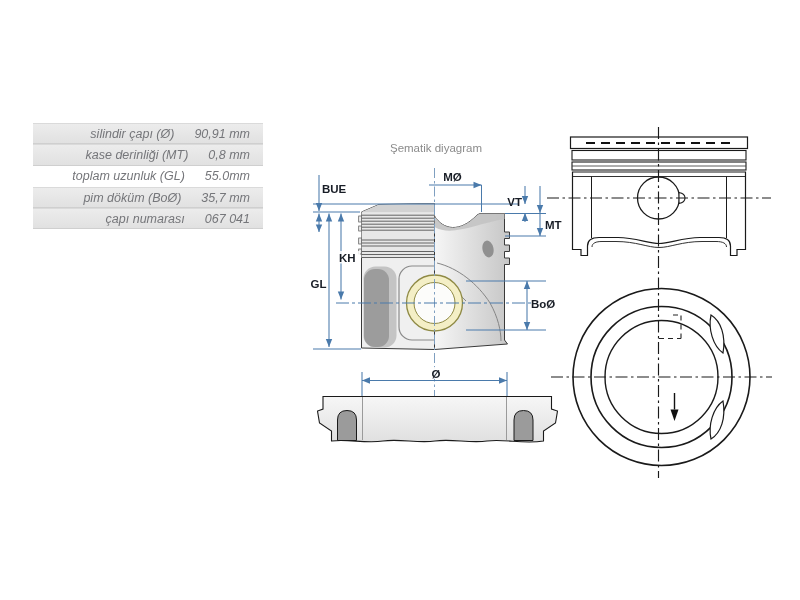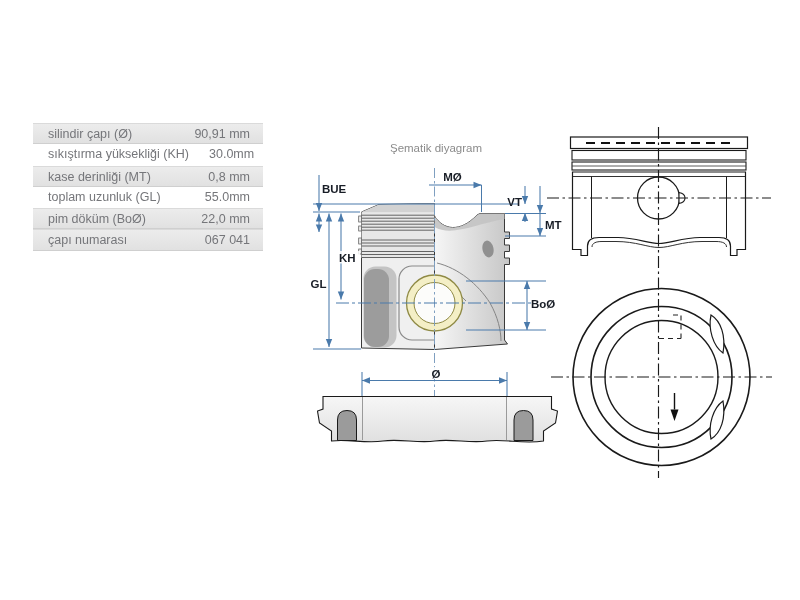--- a/index.html
+++ b/index.html
@@ -1,22 +1,22 @@
 <!DOCTYPE html>
 <html><head>
 <meta charset="utf-8">
 <style>
   html,body{margin:0;padding:0;width:800px;height:600px;background:#ffffff;overflow:hidden;
     font-family:"Liberation Sans",sans-serif;}
   .stage{position:absolute;left:0;top:0;width:800px;height:600px;background:#fff;}
   
   .spec-table{position:absolute;left:33px;top:123px;width:230px;
     font-size:12.5px;line-height:21.3px;color:#75767a;}
-  .spec-row{height:21.3px;display:flex;justify-content:space-between;
-    padding:0 13px 0 15px;box-sizing:border-box;white-space:nowrap;}
+  .spec-row{height:21.3px;display:flex;justify-content:flex-end;
+    padding:0 13px 0 15px;box-sizing:border-box;white-space:nowrap;font-style:italic;}
   .spec-row.shaded{background:linear-gradient(#ececec,#e1e1e1);
     border-top:1px solid #dadada;border-bottom:1px solid #cfcfcf;}
   .spec-label{text-align:left;}
   .spec-value{text-align:right;padding-left:8px;margin-left:12px;}
   
   svg{position:absolute;left:0;top:0;}
   .dim{stroke:#4a7aab;stroke-width:1.05;fill:none;}
   .dimfill{fill:#4a7aab;stroke:none;}
   .dimdash{stroke:#4a7aab;stroke-width:1;fill:none;stroke-dasharray:13 3 3 3;}
   .cl{stroke:#1a1a1a;stroke-width:1.15;fill:none;stroke-dasharray:12 3.5 2.5 3.5;}
@@ -27,35 +27,31 @@
 </head>
 <body>
 
 <div class="stage">
 
   <div class="spec-table">
     <div class="spec-row shaded">
       <span class="spec-label">silindir çapı (Ø)</span>
       <span class="spec-value">90,91 mm</span>
     </div>
-    <div class="spec-row">
-      <span class="spec-label">sıkıştırma yüksekliği (KH)</span>
-      <span class="spec-value">30.0mm</span>
-    </div>
     <div class="spec-row shaded">
       <span class="spec-label">kase derinliği (MT)</span>
       <span class="spec-value">0,8 mm</span>
     </div>
     <div class="spec-row">
       <span class="spec-label">toplam uzunluk (GL)</span>
       <span class="spec-value">55.0mm</span>
     </div>
     <div class="spec-row shaded">
       <span class="spec-label">pim döküm (BoØ)</span>
-      <span class="spec-value">22,0 mm</span>
+      <span class="spec-value">35,7 mm</span>
     </div>
     <div class="spec-row shaded">
       <span class="spec-label">çapı numarası</span>
       <span class="spec-value">067 041</span>
     </div>
   </div>
 
   <svg width="800" height="600" viewBox="0 0 800 600">
     <defs>
       <linearGradient id="gradR" x1="0" y1="0" x2="1" y2="0">

